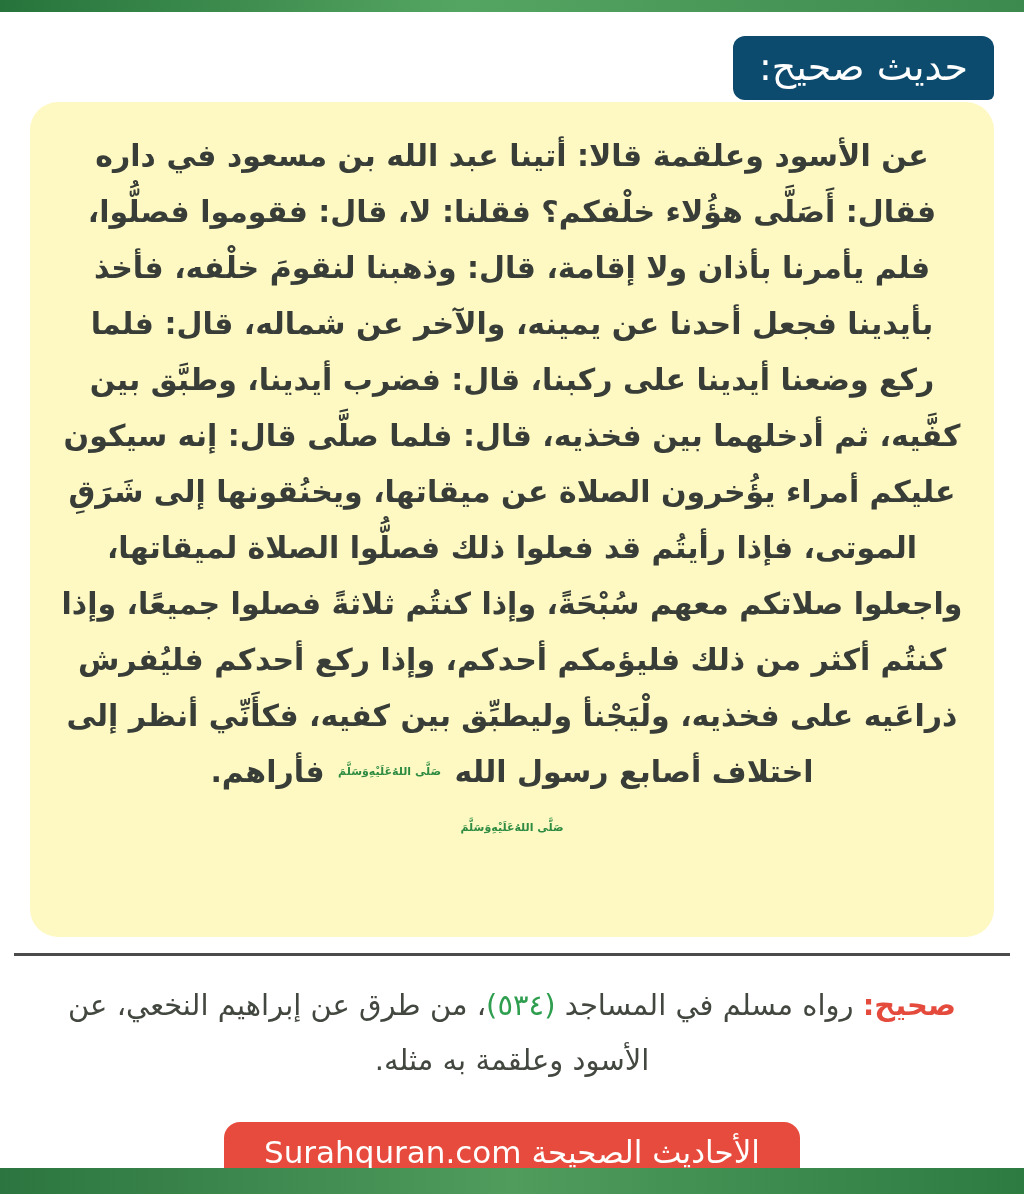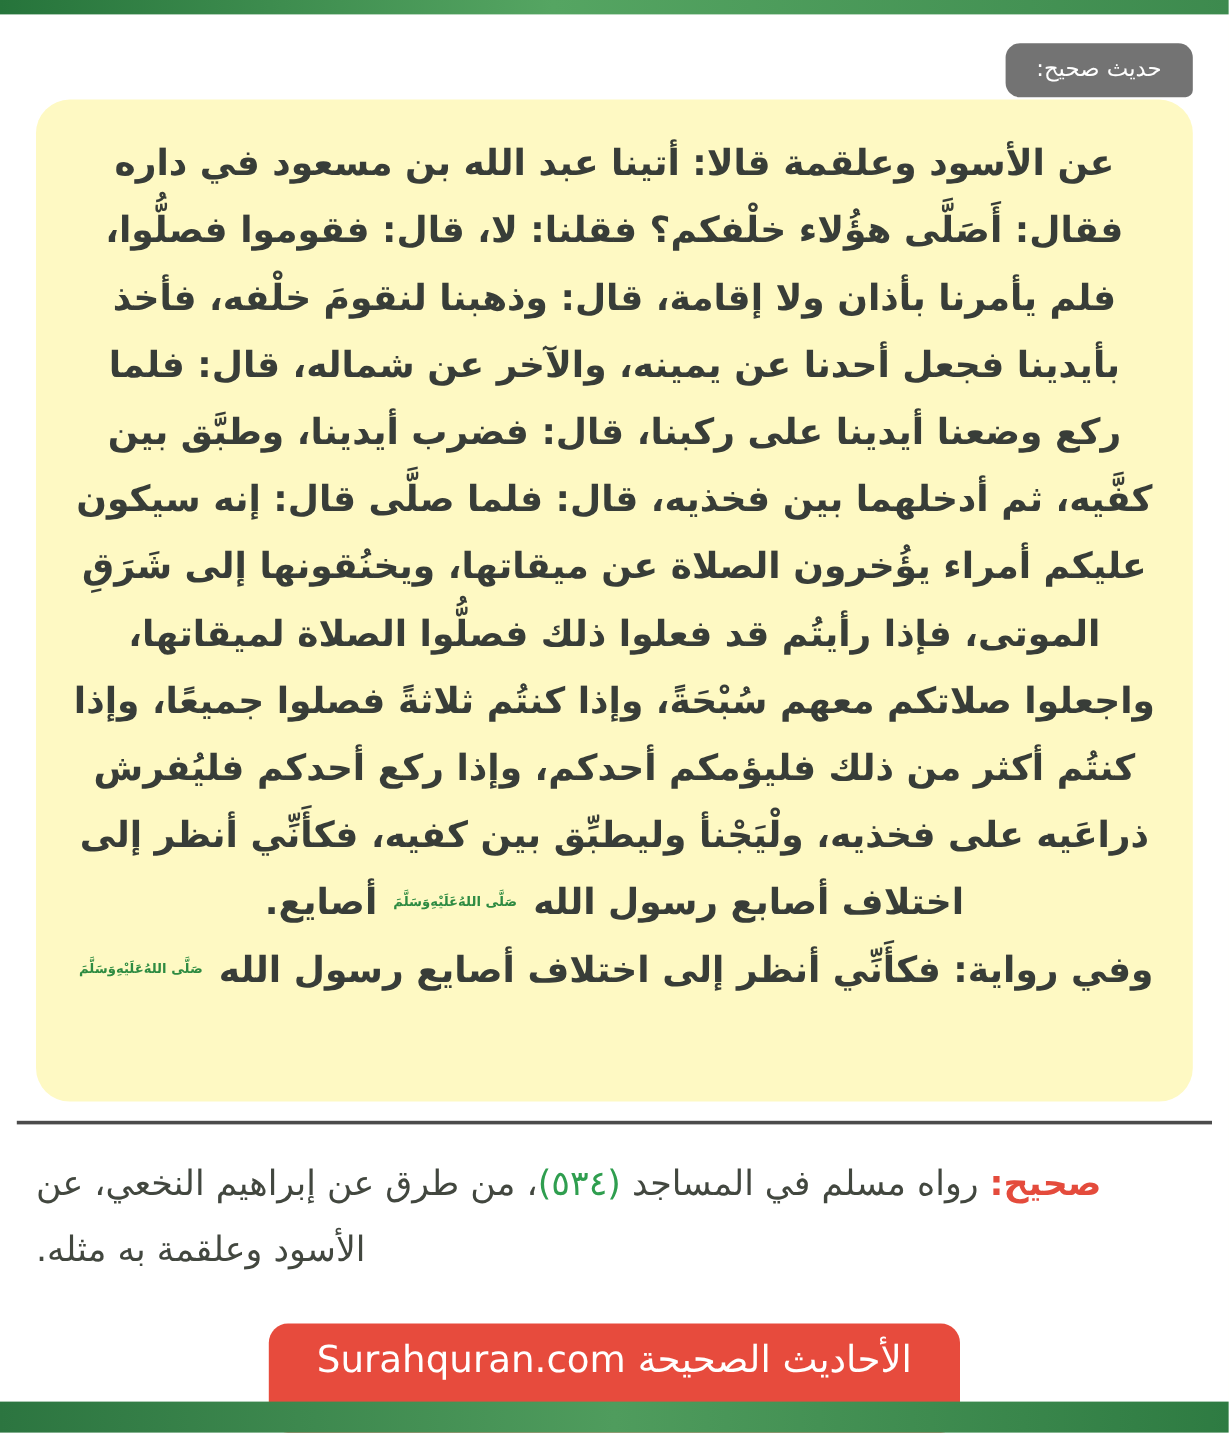--- a/index.html
+++ b/index.html
@@ -13,23 +13,23 @@
   .top-bar {
     width: 100%; height: 12px;
     background: linear-gradient(90deg, #26743b 0%, #55a562 45%, #3d8a4e 100%);
   }
   .badge-row {
     direction: rtl;
     padding: 24px 30px 0 30px;
   }
   .badge {
     display: inline-block;
-    background: #737373;
+    background: #0c4a6e;
     color: #ffffff;
-    font-size: 19px;
+    font-size: 38px;
     line-height: 1;
     padding: 12px 26px 14px 26px;
     border-radius: 12px 12px 6px 12px;
   }
   .hadith-box {
     margin: 2px 30px 0 30px;
     min-height: 835px;
     background: #fef9c3;
     border-radius: 28px;
     padding: 26px 30px;
@@ -57,21 +57,21 @@
   .sas span { display: block; }
   .separator {
     margin: 16px 14px 0 14px;
     border-top: 3px solid #4b4b4b;
   }
   .attribution {
     direction: rtl;
     margin: 22px 30px 0 30px;
     font-size: 29px;
     line-height: 55px;
-    text-align: left;
+    text-align: center;
     color: #42473f;
   }
   .grade { color: #e44b3c; font-weight: bold; }
   .hadith-number { color: #2f9e4f; }
   .site-button {
     display: block;
     margin: 34px auto 0 auto;
     width: fit-content;
     direction: rtl;
     background: #e74b3d;
@@ -99,22 +99,22 @@
 
 <div class="badge-row">
   <span class="badge">حديث صحيح:</span>
 </div>
 
 <div class="hadith-box">
   <p class="hadith-text"><span>عن الأسود وعلقمة قالا: أتينا عبد الله بن مسعود في داره فقال: أَصَلَّى هؤُلاء خلْفكم؟ فقلنا: لا، قال: فقوموا فصلُّوا، فلم يأمرنا بأذان ولا إقامة، قال: وذهبنا لنقومَ خلْفه، فأخذ بأيدينا فجعل أحدنا عن يمينه، والآخر عن شماله، قال: فلما ركع وضعنا أيدينا على ركبنا، قال: فضرب أيدينا، وطبَّق بين كفَّيه، ثم أدخلهما بين فخذيه، قال: فلما صلَّى قال: إنه سيكون عليكم أمراء يؤُخرون الصلاة عن ميقاتها، ويخنُقونها إلى شَرَقِ الموتى، فإذا رأيتُم قد فعلوا ذلك فصلُّوا الصلاة لميقاتها، واجعلوا صلاتكم معهم سُبْحَةً، وإذا كنتُم ثلاثةً فصلوا جميعًا، وإذا كنتُم أكثر من ذلك فليؤمكم أحدكم، وإذا ركع أحدكم فليُفرش ذراعَيه على فخذيه، ولْيَجْنأ وليطبِّق بين كفيه، فكأَنِّي أنظر إلى اختلاف أصابع رسول الله </span><span class="sas">
         <span>صَلَّى اللهُ</span>
         <span>عَلَيْهِ</span>
         <span>وَسَلَّمَ</span>
-      </span><span> أصايع.</span></p>
-  <p class="hadith-text"><span>وفي رواية: فكأَنِّي أنظر إلى اختلاف أصايع رسول الله </span><span class="sas">
+      </span><span> فأراهم.</span></p>
+  <p class="hadith-text"><span class="sas">
         <span>صَلَّى اللهُ</span>
         <span>عَلَيْهِ</span>
         <span>وَسَلَّمَ</span>
       </span></p>
 </div>
 
 <div class="separator"></div>
 
 <p class="attribution"><span class="grade">صحيح:</span><span> رواه مسلم في المساجد </span><span class="hadith-number">(٥٣٤)</span><span>، من طرق عن إبراهيم النخعي، عن الأسود وعلقمة به مثله.</span></p>
 

